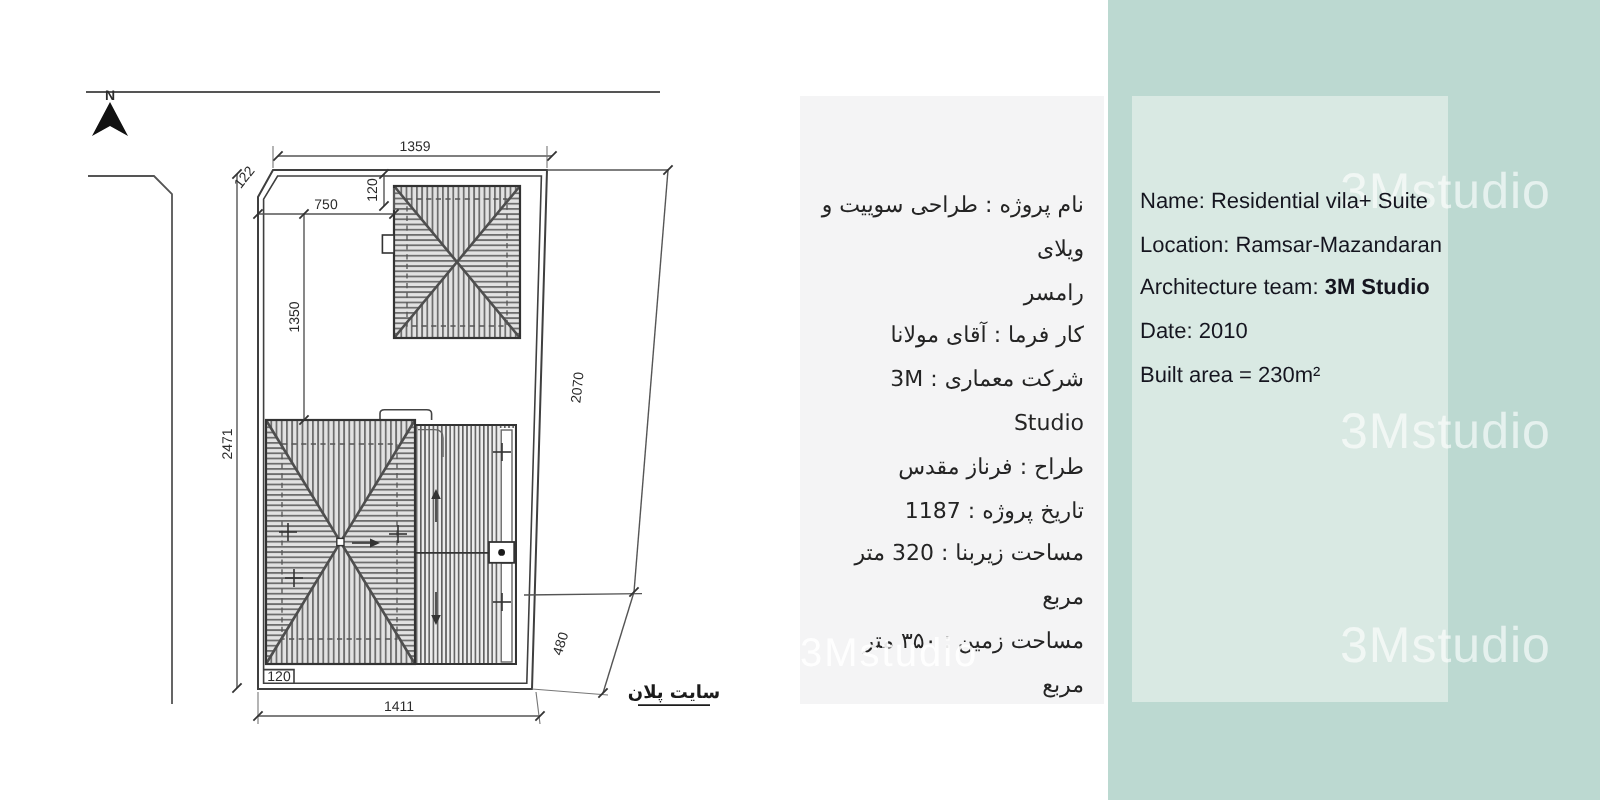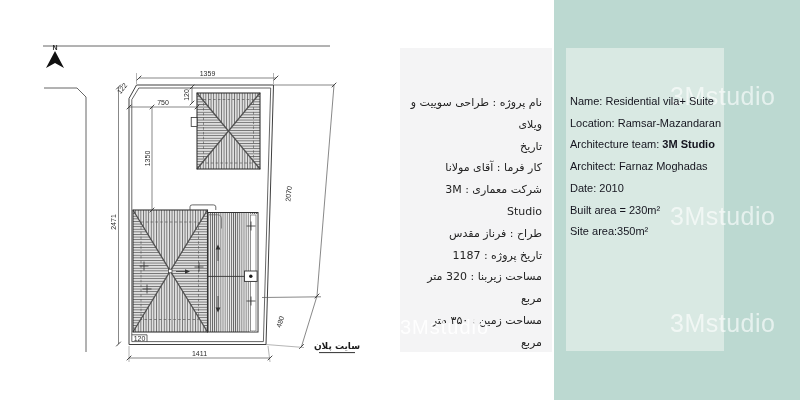--- a/index.html
+++ b/index.html
@@ -175,40 +175,38 @@
     <text x="199.5" y="355.5" text-anchor="middle">1411</text>
     <text x="139.5" y="340.5" text-anchor="middle" font-size="6">120</text>
 
     <text class="fa-label" x="337" y="349" text-anchor="middle">سایت پلان</text>
     <line x1="319" y1="352.6" x2="355" y2="352.6" stroke="#1b1b1b" stroke-width="0.9"></line>
   </svg>
 
   <div class="gray-col">
     <div class="fa-lines">
       <div>نام پروژه : طراحی سوییت و ویلای</div>
-      <div>تاریخ</div>
+      <div>رامسر</div>
       <div>کار فرما : آقای مولانا</div>
       <div>شرکت معماری : 3M Studio</div>
       <div>طراح : فرناز مقدس</div>
       <div>تاریخ پروژه : 1187</div>
       <div>مساحت زیربنا : 320 متر مربع</div>
       <div>مساحت زمین : ۳۵۰ متر مربع</div>
     </div>
     <div class="wm-gray">3Mstudio</div>
   </div>
 
   <div class="teal-panel">
     <div class="light-rect"></div>
     <div class="wm wm1">3Mstudio</div>
     <div class="wm wm2">3Mstudio</div>
     <div class="wm wm3">3Mstudio</div>
     <div class="en-lines">
       <div>Name: Residential vila+ Suite</div>
       <div>Location: Ramsar-Mazandaran</div>
       <div><span>Architecture team: </span><span class="b">3M Studio</span></div>
-      <div>Architect: Farnaz Moghadas</div>
       <div>Date: 2010</div>
       <div>Built area = 230m²</div>
-      <div>Site area:350m²</div>
     </div>
   </div>
 
 </div>
 
 </body></html>

